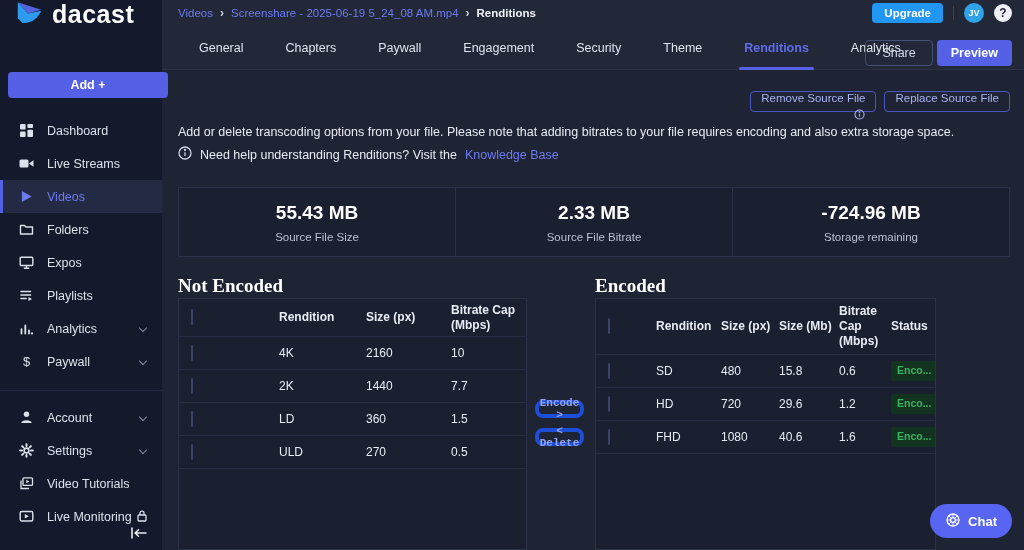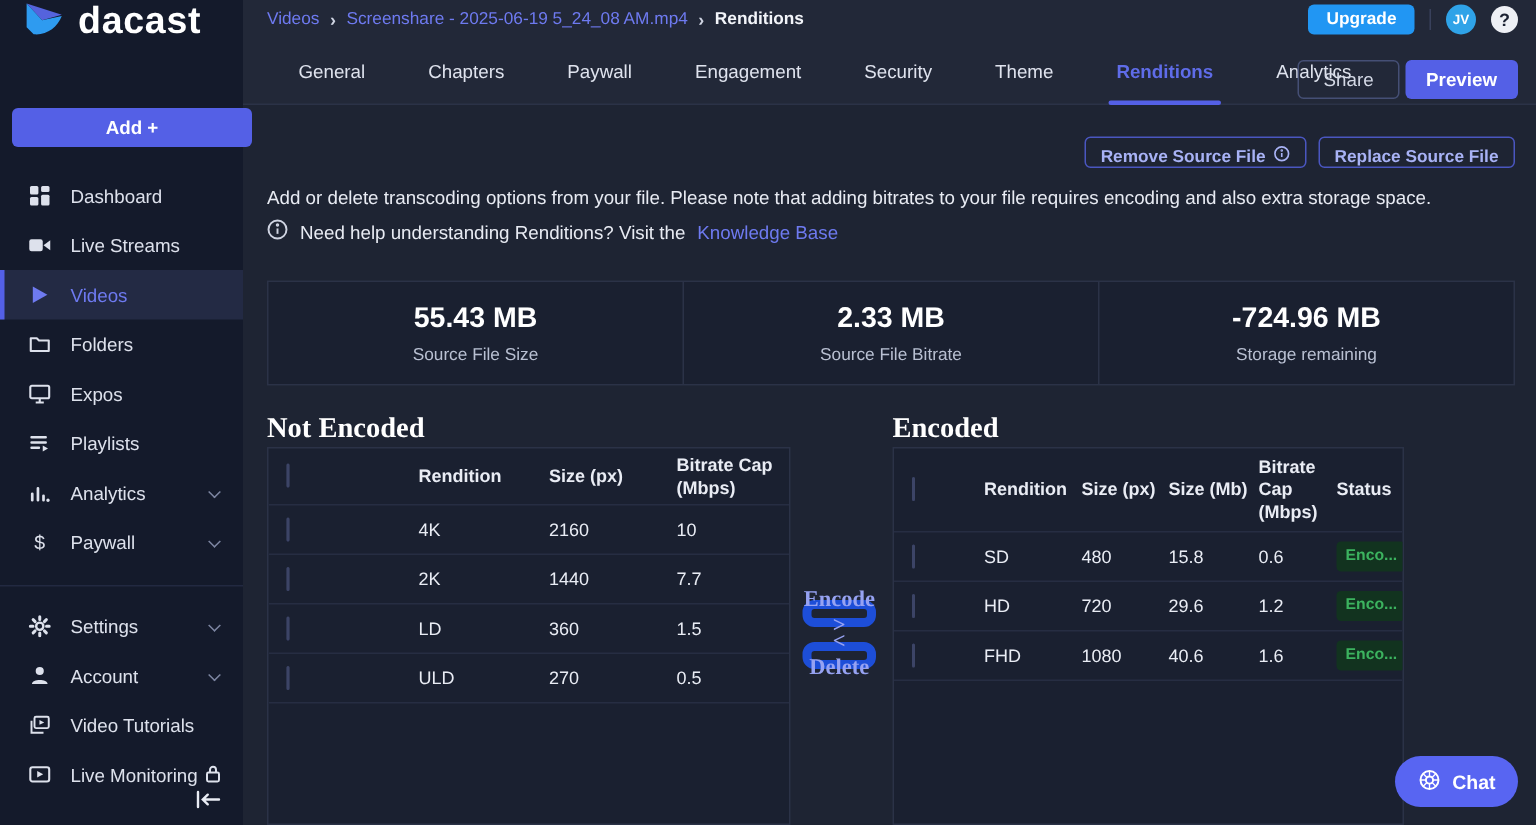--- a/index.html
+++ b/index.html
@@ -79,21 +79,21 @@
   .preview-btn {
     height:26px; padding:0 14px; background:#5460e6; border:none; border-radius:4px;
     color:#fff; font-size:12.5px; font-weight:bold; cursor:pointer; font-family:"Liberation Sans",sans-serif;
   }
   
   .content { position:absolute; left:162px; top:70px; right:0; bottom:0; background:#1e2433; }
   .src-buttons { position:absolute; top:21px; right:14px; display:flex; gap:8px; }
   .outline-btn {
     height:21px; padding:0 10px; display:flex; align-items:flex-end; gap:5px;
     background:transparent; border:1px solid #4a56c0; border-radius:4px;
-    color:#a8b2f5; font-size:11.5px; font-weight:bold; cursor:pointer; font-family:"Liberation Sans",sans-serif;
+    color:#a8b2f5; font-size:11.5px; font-weight:normal; cursor:pointer; font-family:"Liberation Sans",sans-serif;flex-direction:column;
   }
   .desc { position:absolute; top:55px; left:16px; font-size:12.5px; color:#e8ebf3; }
   .help-row { position:absolute; top:76px; left:16px; display:flex; align-items:center; gap:8px; font-size:12.5px; color:#e8ebf3; }
   .kb-link { color:#6e7af0; cursor:pointer; }
   .stats {
     position:absolute; top:117px; left:16px; width:832px; height:70px;
     display:flex; background:#1a2030; border:1px solid #2b3247;
   }
   .stat { flex:1; display:flex; flex-direction:column; align-items:center; justify-content:center; gap:7px; }
   .stat + .stat { border-left:1px solid #2b3247; }
@@ -116,23 +116,23 @@
   .tbl-right .tdata { height:33px; }
   .tcell { font-size:12px; color:#e9ecf4; padding-right:6px; line-height:1.25; }
   .cbx-cell { padding-left:12px; }
   .cbx { width:15px; height:15px; background:#262d45; border:1px solid #3c4466; border-radius:3px; cursor:pointer; }
   .badge {
     display:inline-block; background:#12331f; color:#3cb35f;
     font-size:10.5px; font-weight:bold; padding:3px 6px; border-radius:3px; white-space:nowrap;
   }
   .mid-btn {
     position:absolute; left:373px; width:49px; height:18px;
-    background:transparent; border:6px solid #1d4ed8; border-radius:8px;
-    color:#96a2f2; font-size:15px; font-weight:bold; cursor:pointer;
-    display:flex; align-items:center; justify-content:center; font-family:Liberation Serif, serif;
+    background:transparent; border:4px solid #1d4ed8; border-radius:8px;
+    color:#96a2f2; font-size:11px; font-weight:bold; cursor:pointer;
+    display:flex; align-items:center; justify-content:center; font-family:Liberation Mono, monospace;
   }
   .encode-btn { top:330px; } .delete-btn { top:358px; }
   .chat-btn {
     position:absolute; right:12px; bottom:12px; height:34px; padding:0 15px;
     background:#5865f2; border:none; border-radius:17px; display:flex; align-items:center; gap:7px;
     color:#fff; font-size:13px; font-weight:bold; cursor:pointer; font-family:"Liberation Sans",sans-serif;
   }
 </style>
 </head>
 <body>
@@ -227,39 +227,39 @@
         </svg>
     </span>
     <span class="nlabel">Paywall</span>
     <span class="chev"></span>
   </div>
 
   <div class="nav-group2"></div>
 
   <div class="nav-item">
     <span class="nicon">
+      <svg width="15" height="15" viewBox="0 0 15 15" fill="currentColor">
+        <circle cx="7.5" cy="4.3" r="2.7"></circle>
+          <path d="M2.3 13c0-3.6 10.4-3.6 10.4 0Z"></path>
+      </svg>
+    </span>
+    <span class="nlabel">Account</span>
+    <span class="chev"></span>
+  </div>
+
+  <div class="nav-item">
+    <span class="nicon">
       <svg width="15" height="15" viewBox="0 0 15 15" stroke="currentColor" fill="none">
         <circle cx="7.5" cy="7.5" r="2.4" stroke-width="1.6"></circle>
         <g stroke-width="2" stroke-linecap="round">
           <path d="M7.5 1.2v1.8M7.5 12v1.8M1.2 7.5h1.8M12 7.5h1.8M3.1 3.1l1.3 1.3M10.6 10.6l1.3 1.3M3.1 11.9l1.3-1.3M10.6 4.4l1.3-1.3"></path>
         </g>
       </svg>
     </span>
     <span class="nlabel">Settings</span>
-    <span class="chev"></span>
-  </div>
-
-  <div class="nav-item">
-    <span class="nicon">
-      <svg width="15" height="15" viewBox="0 0 15 15" fill="currentColor">
-        <circle cx="7.5" cy="4.3" r="2.7"></circle>
-          <path d="M2.3 13c0-3.6 10.4-3.6 10.4 0Z"></path>
-      </svg>
-    </span>
-    <span class="nlabel">Account</span>
     <span class="chev"></span>
   </div>
 
   <div class="nav-item">
     <span class="nicon">
       <svg width="15" height="15" viewBox="0 0 15 15" fill="none" stroke="currentColor" stroke-width="1.3">
         <path d="M2 4.5v8h8"></path>
           <rect x="4" y="1.8" width="9.5" height="7.6" rx="1"></rect>
         <polygon points="7.3,4 10.5,5.6 7.3,7.2" fill="currentColor" stroke="none"></polygon>
       </svg>

